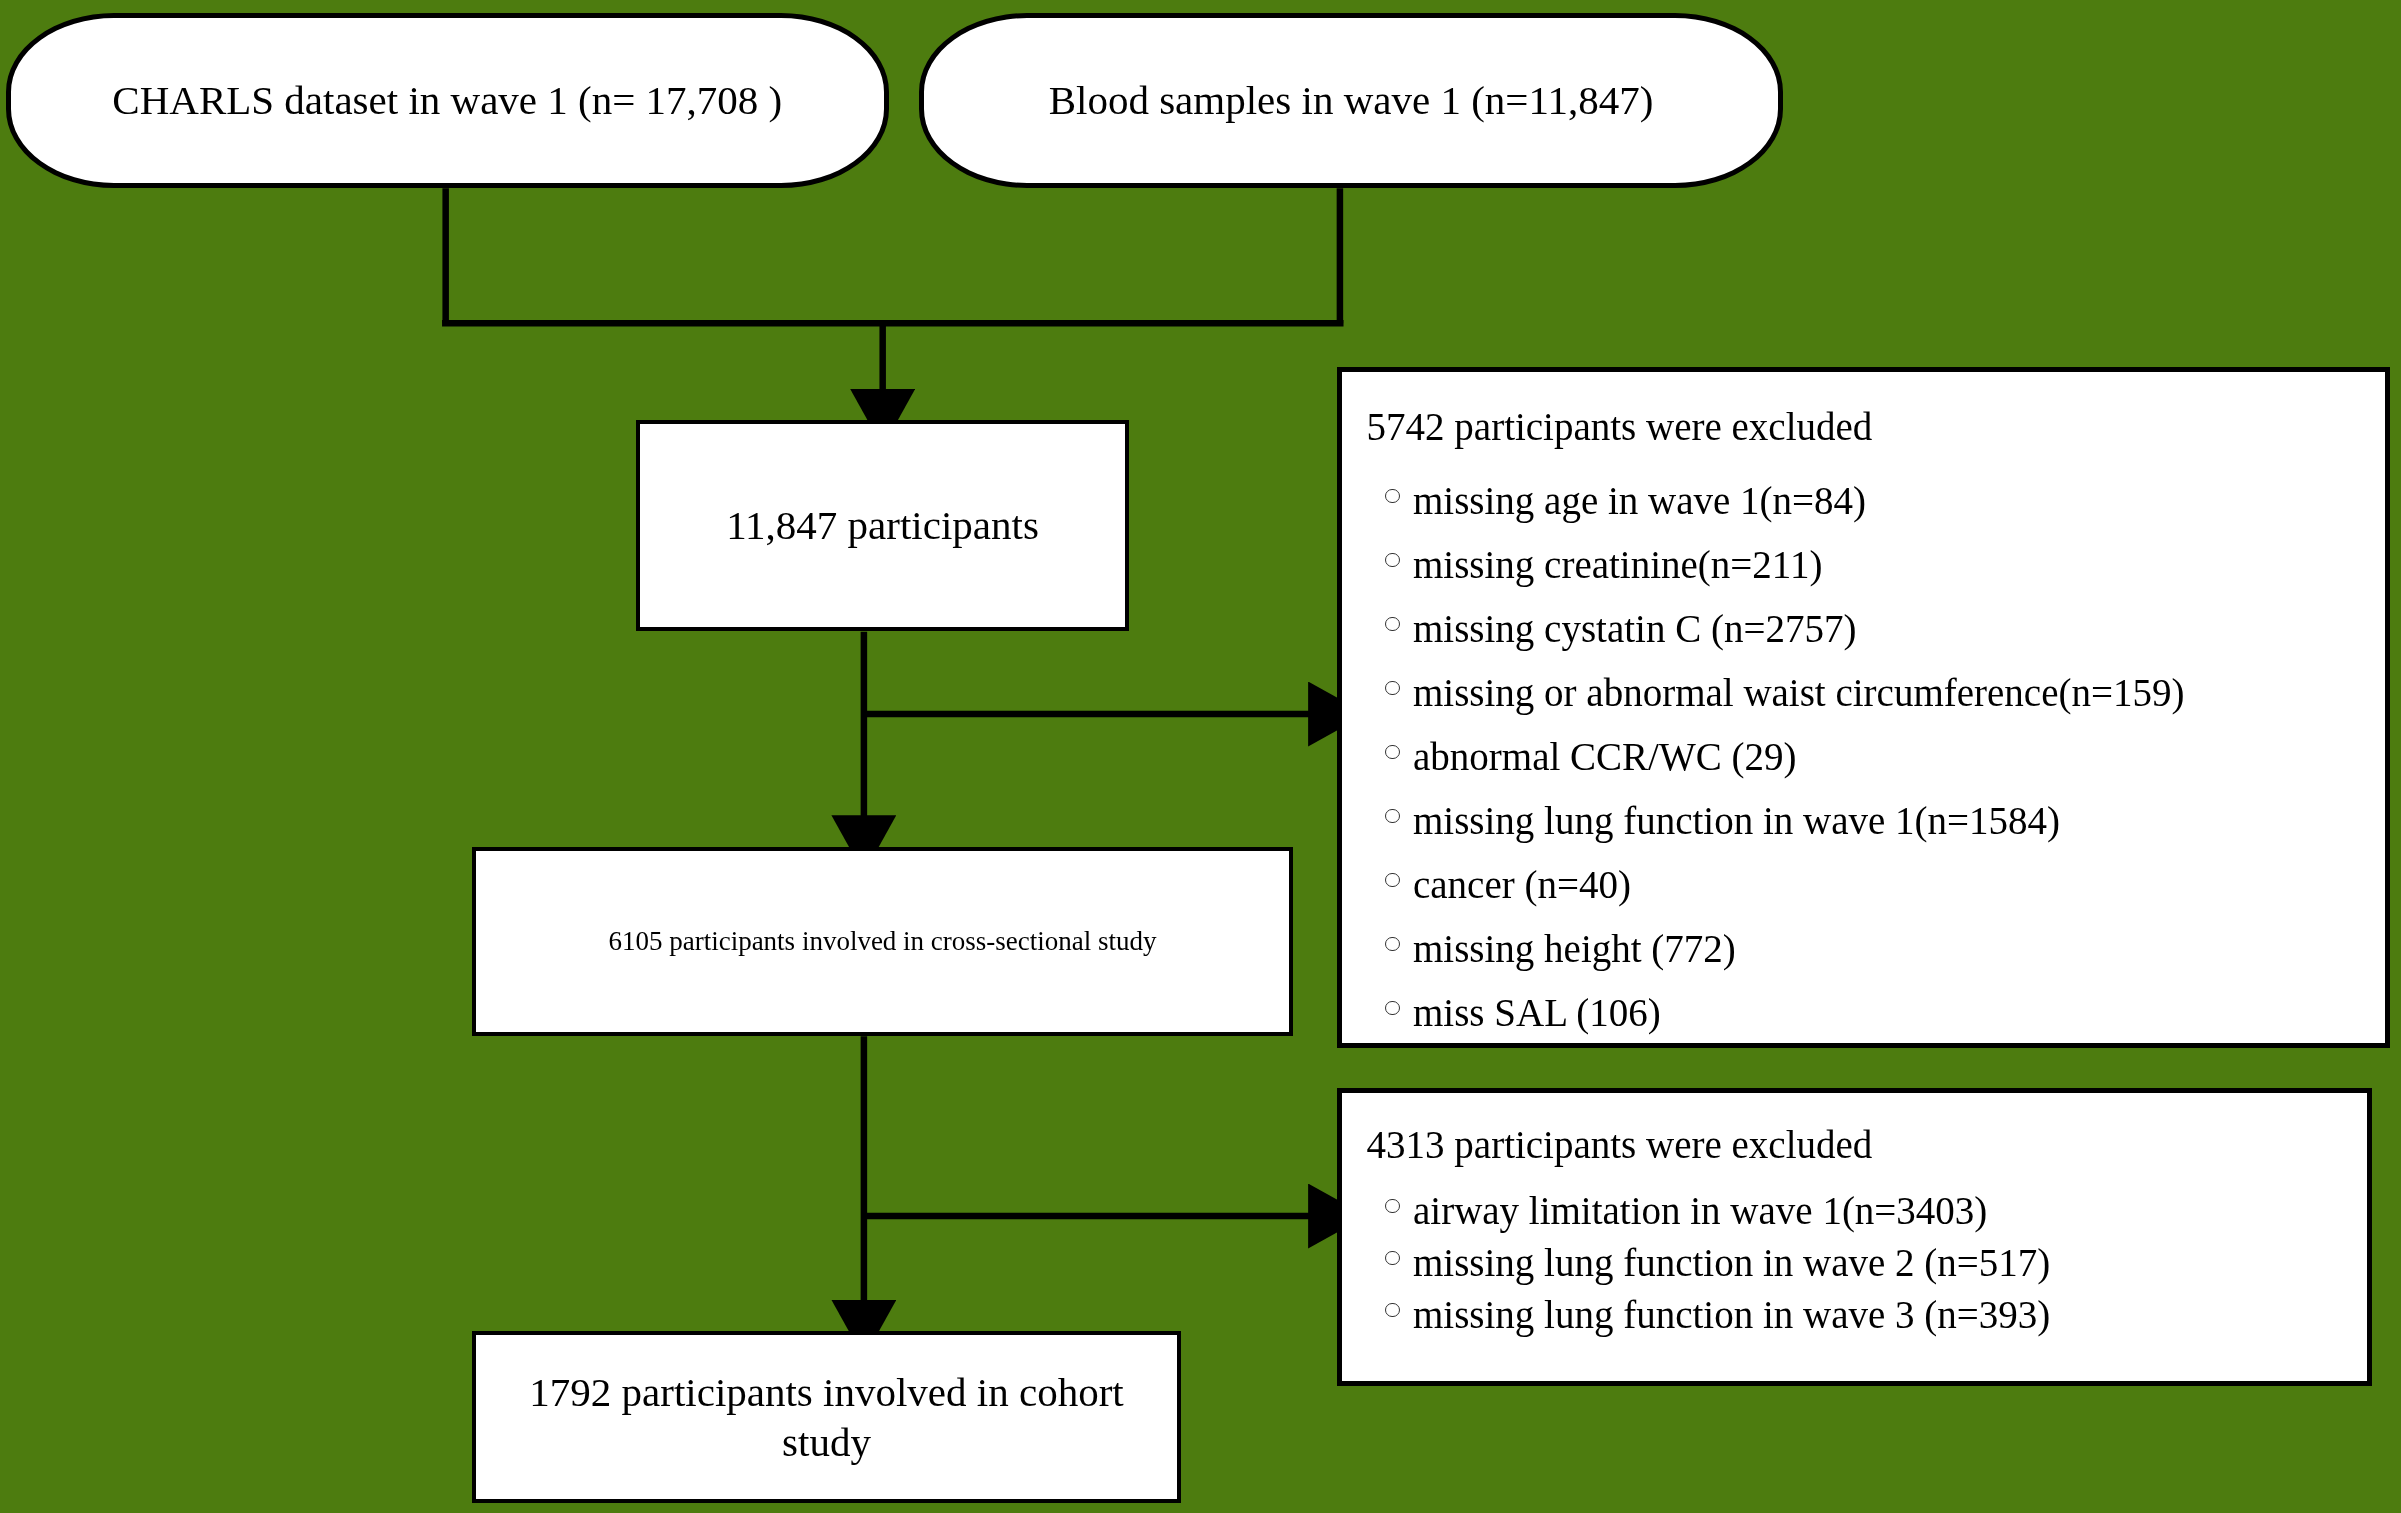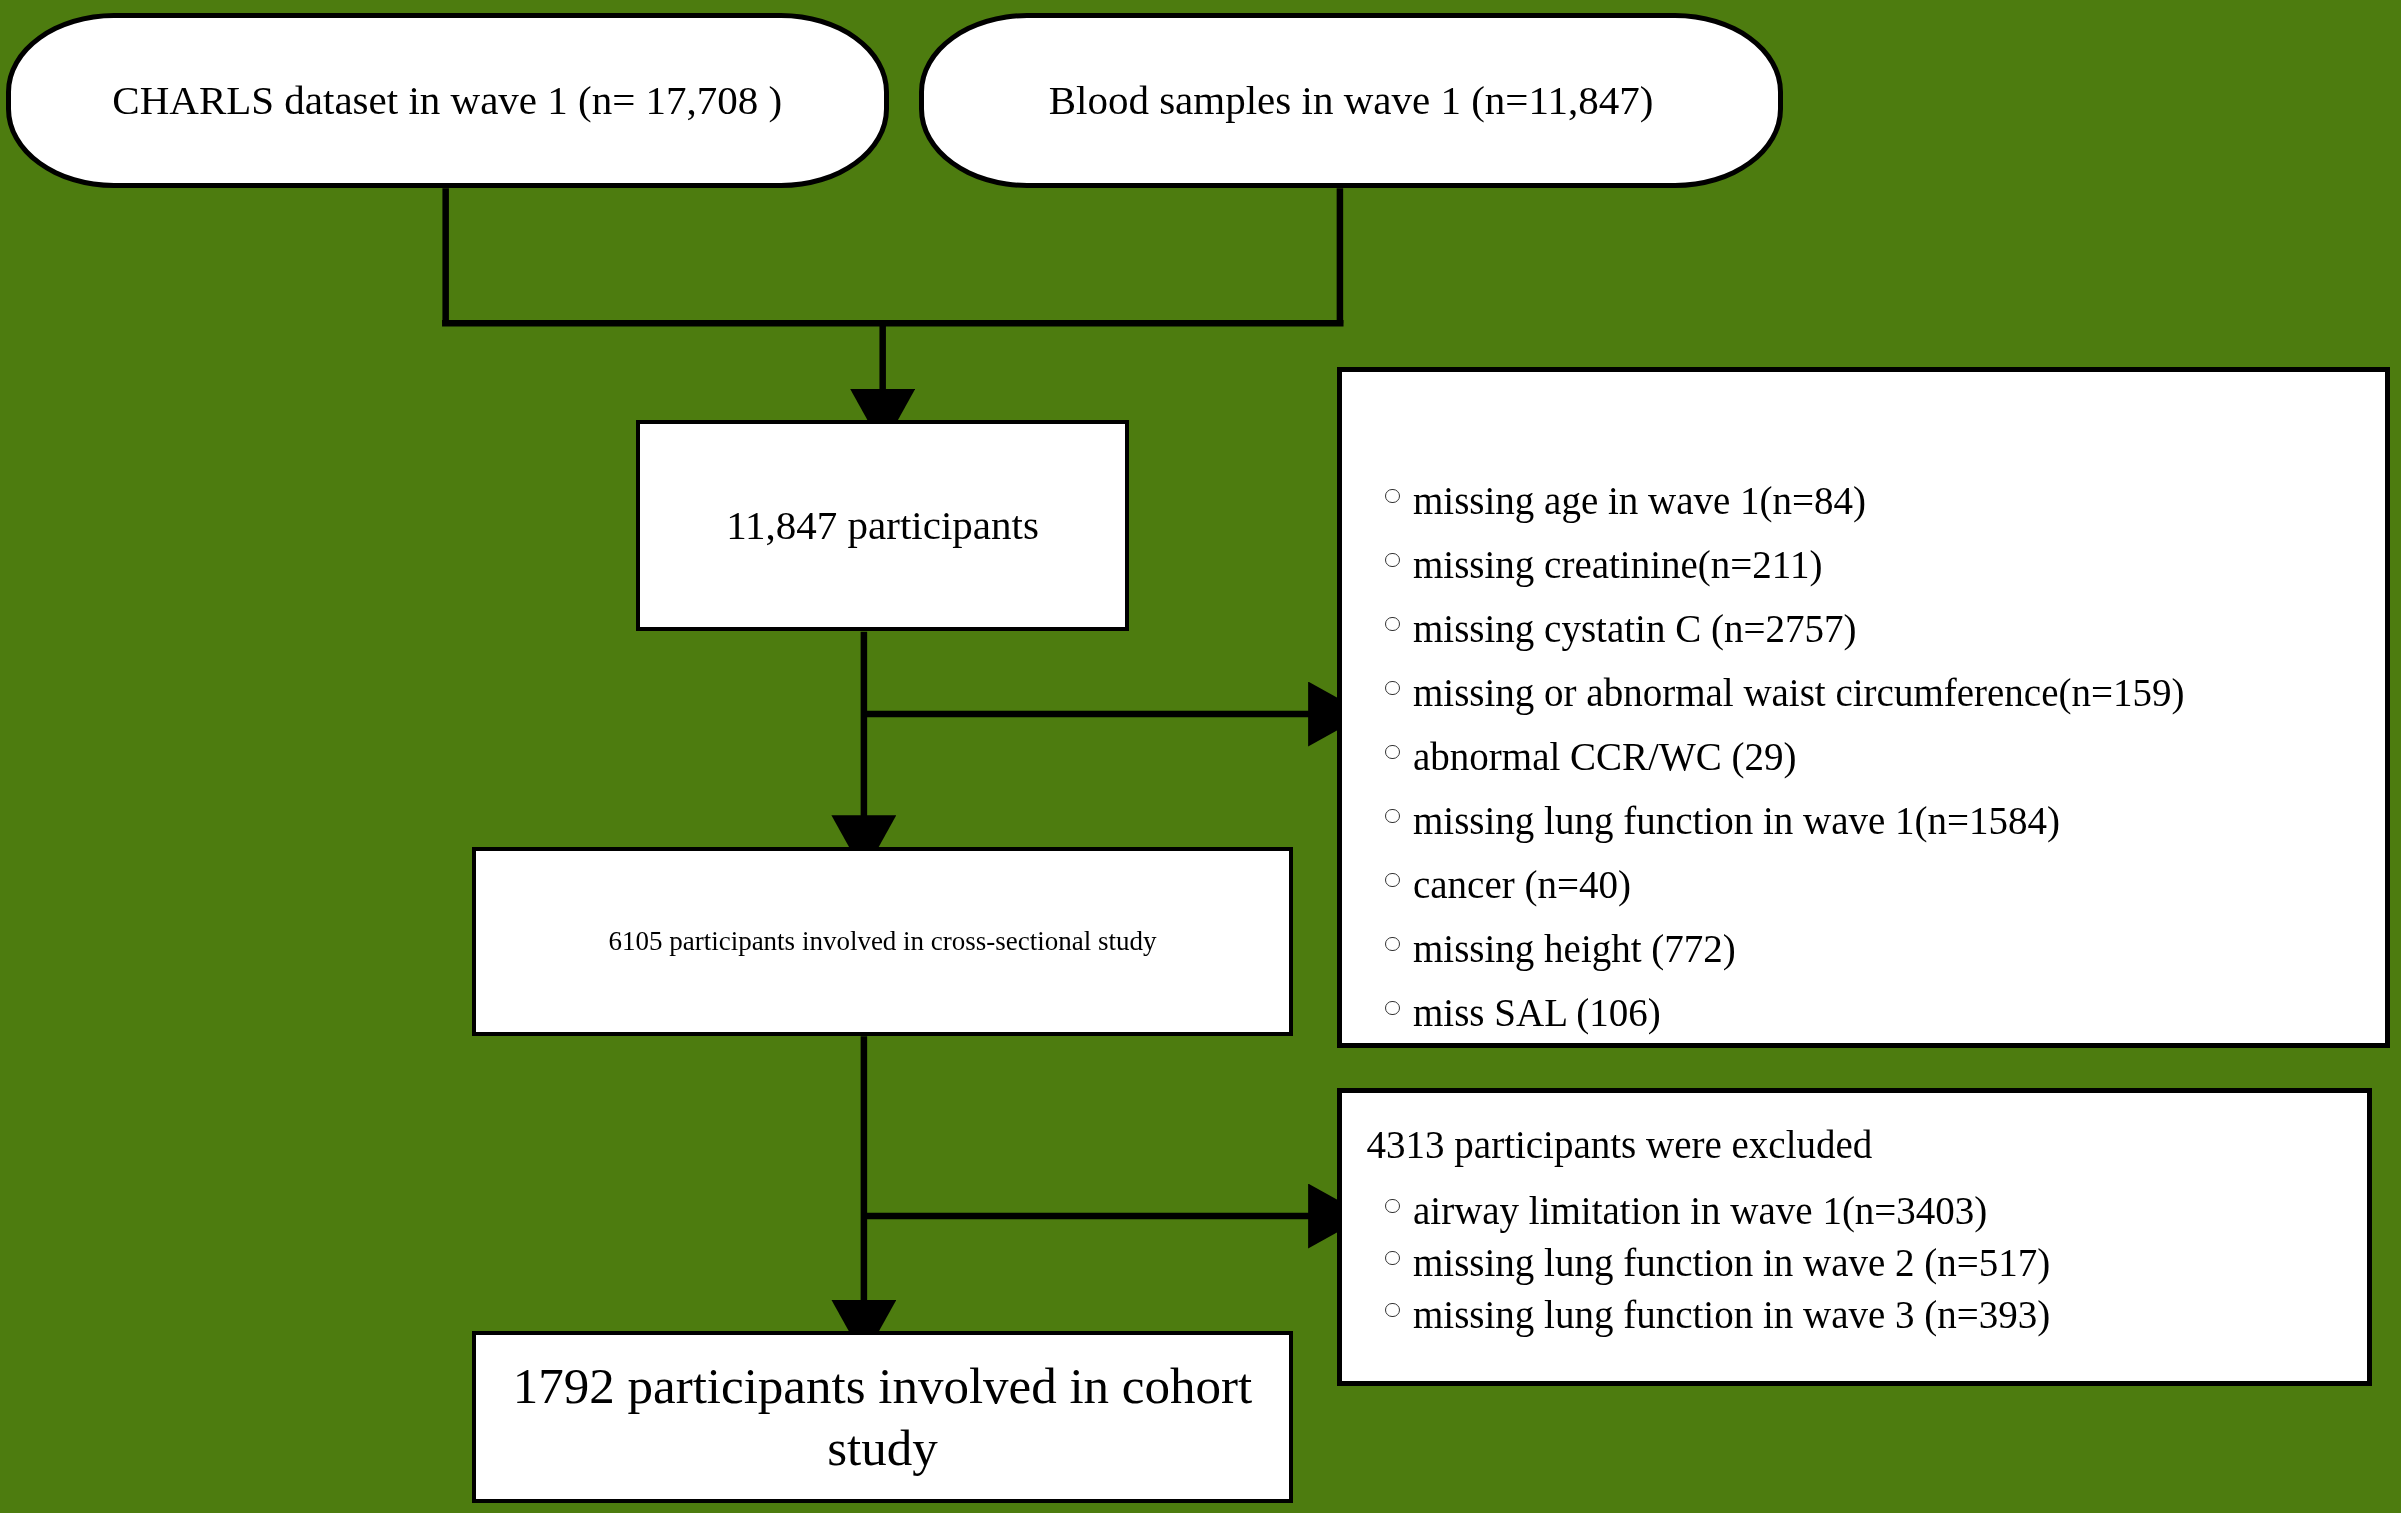--- a/index.html
+++ b/index.html
@@ -51,22 +51,22 @@
   
   #box-participants {
     left: 636px; top: 420px; width: 493px; height: 211px;
     font-size: 41px;
   }
   #box-cross {
     left: 472px; top: 847px; width: 821px; height: 189px;
     font-size: 27px;
   }
   #box-cohort {
-    left: 472px; top: 1331px; width: 821px; height: 172px;
-    font-size: 51px;
+    left: 472px; top: 1331px; width: 709px; height: 172px;
+    font-size: 41px;
   }
 
   
   .excl-box {
     position: absolute;
     box-sizing: border-box;
     border: 5px solid #000000;
     background: #ffffff;
     font-size: 39px;
     line-height: 1.0;
@@ -166,20 +166,21 @@
 
   <div class="node" id="box-cross">
     <span class="node-label">6105 participants involved in cross-sectional study</span>
   </div>
 
   <div class="node" id="box-cohort">
     <span class="node-label">1792 participants involved in cohort study</span>
   </div>
 
   <div class="excl-box" id="box-excl-1">
+    <div class="excl-head">5742 participants were excluded</div>
     <ul class="excl-list">
       <li class="excl-item">
         <span class="bullet-circle"></span>
         <span>missing age in wave 1(n=84)</span>
       </li>
       <li class="excl-item">
         <span class="bullet-circle"></span>
         <span>missing creatinine(n=211)</span>
       </li>
       <li class="excl-item">

